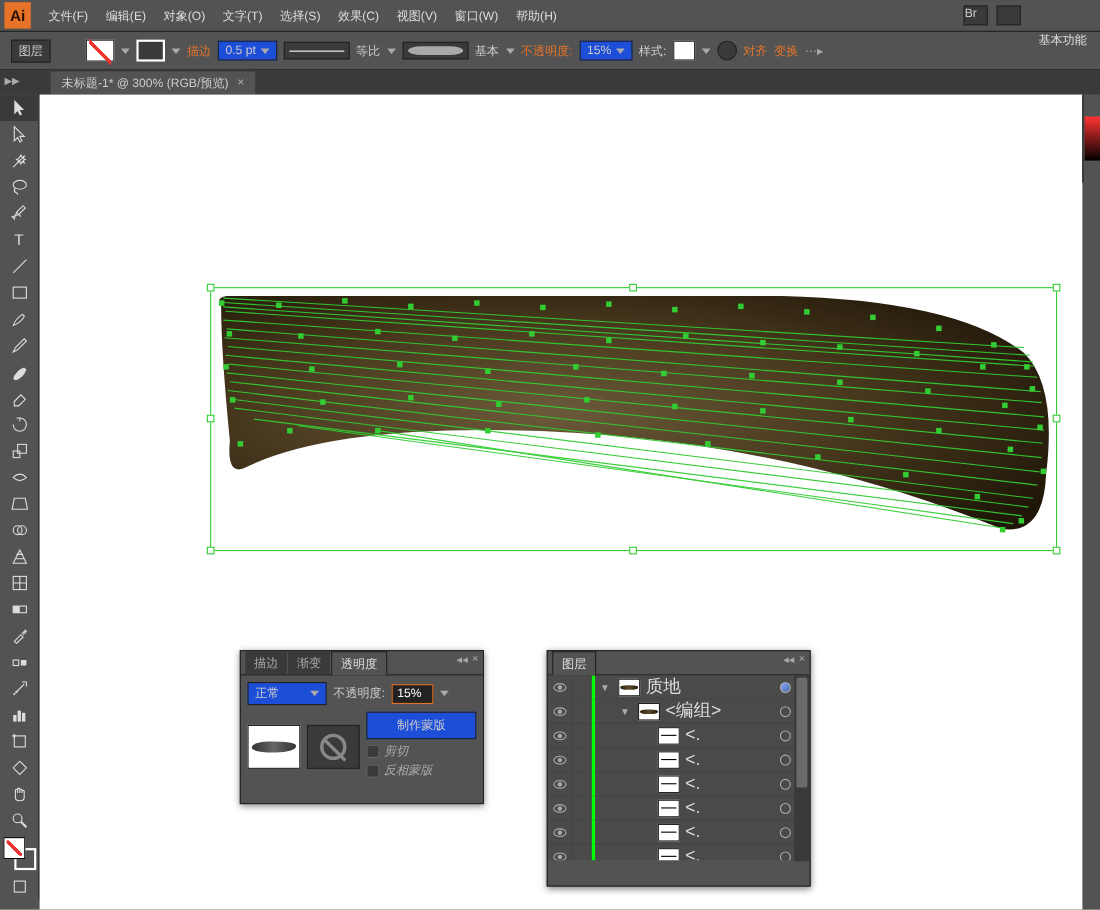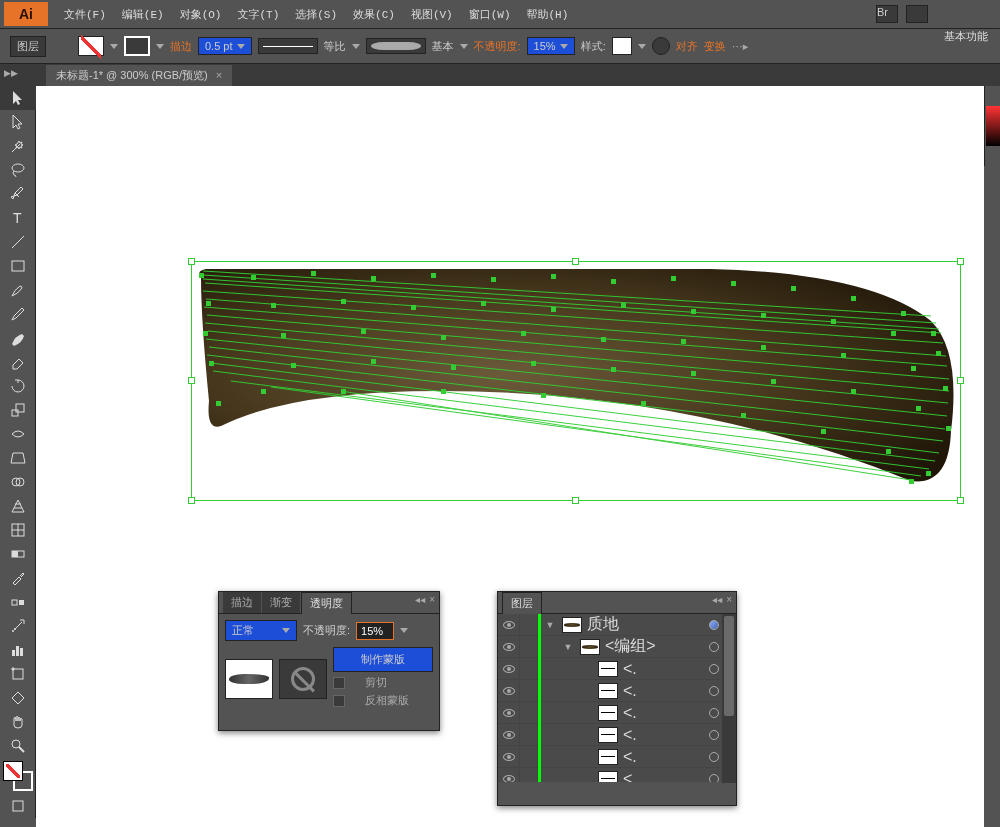--- a/index.html
+++ b/index.html
@@ -1,21 +1,21 @@
 <!DOCTYPE html>
 <html><head>
 <meta charset="utf-8">
 <style>
 * { margin: 0; padding: 0; box-sizing: border-box; font-family: "Microsoft YaHei", sans-serif; }
 body { width: 1000px; height: 827px; background: #535353; color: #ccc; font-size: 11px; overflow: hidden; position: relative; }
 
 
 .top-bar { height: 28px; background: #535353; display: flex; align-items: center; padding: 0 4px; }
-.ai-logo { width: 44px; height: 24px; background: #E67327; display: flex; align-items: center; justify-content: center; color: #2a1000; font-weight: bold; font-size: 14px; margin-right: 8px; }
-.menu-item { padding: 4px 8px; color: #ddd; cursor: pointer; font-family: Liberation Mono, monospace; }
+.ai-logo { width: 24px; height: 24px; background: #E67327; display: flex; align-items: center; justify-content: center; color: #2a1000; font-weight: bold; font-size: 14px; margin-right: 8px; }
+.menu-item { padding: 4px 8px; color: #ddd; cursor: pointer; }
 .top-right { margin-left: auto; display: flex; align-items: center; gap: 8px; }
 .top-right-btn { width: 22px; height: 18px; background: #3a3a3a; border: 1px solid #222; }
 .workspace-label { color: #ddd; padding: 4px 8px; margin-top: 44px; }
 
 
 .options-bar { height: 36px; background: #535353; border-top: 1px solid #222; border-bottom: 1px solid #222; display: flex; align-items: center; padding: 0 10px; gap: 6px; }
 .options-label { color: #ccc; padding: 2px 6px; background: #3a3a3a; border: 1px solid #222; }
 .fill-btn { width: 26px; height: 20px; background: #fff; border: 1px solid #222; position: relative; }
 .fill-btn::after { content: ""; position: absolute; top: -2px; left: 2px; right: 2px; height: 24px; background: linear-gradient(45deg, transparent 45%, #e33 45%, #e33 55%, transparent 55%); }
 .stroke-btn { width: 26px; height: 20px; background: #3a3a3a; border: 2px solid #fff; }
@@ -69,21 +69,21 @@
 .panel-tab { padding: 3px 8px; color: #aaa; background: #3a3a3a; margin-right: 1px; font-size: 11px; cursor: pointer; }
 .panel-tab.active { background: #535353; color: #ddd; border: 1px solid #222; border-bottom: none; position: relative; top: 1px; }
 .panel-top-ctrl { position: absolute; right: 4px; top: 2px; display: flex; gap: 4px; color: #aaa; font-size: 10px; }
 .panel-body { padding: 6px; }
 .panel-row { display: flex; align-items: center; gap: 6px; margin-bottom: 6px; }
 .mask-thumb { width: 48px; height: 40px; background: #fff; border: 1px solid #222; display: flex; align-items: center; justify-content: center; }
 .mask-thumb-img { width: 40px; height: 10px; background: linear-gradient(90deg, #333, #666, #333); border-radius: 40% 60% 50% 40% / 60% 40% 60% 50%; }
 .mask-disabled { width: 48px; height: 40px; background: #3a3a3a; border: 1px solid #222; display: flex; align-items: center; justify-content: center; }
 .no-icon { width: 24px; height: 24px; border: 3px solid #888; border-radius: 50%; position: relative; }
 .no-icon::after { content: ""; position: absolute; width: 28px; height: 3px; background: #888; top: 10px; left: -4px; transform: rotate(45deg); }
-.checkbox-row { display: flex; align-items: center; gap: 20px; color: #aaa; margin: 3px 0; }
+.checkbox-row { display: flex; align-items: center; gap: 4px; color: #aaa; margin: 3px 0; font-style: italic; }
 .checkbox { width: 12px; height: 12px; border: 1px solid #666; background: #3a3a3a; }
 .opacity-field { background: #222; border: 1px solid #E67327; padding: 2px 4px; color: #fff; width: 38px; }
 
 
 .layer-row { height: 22px; display: flex; align-items: center; border-bottom: 1px solid #444; background: #4a4a4a; }
 .vis-cell { width: 22px; height: 22px; border-right: 1px solid #444; display: flex; align-items: center; justify-content: center; }
 .eye-icon { width: 12px; height: 8px; border: 1px solid #aaa; border-radius: 50%; position: relative; }
 .eye-icon::after { content: ""; position: absolute; width: 4px; height: 4px; background: #aaa; border-radius: 50%; top: 1px; left: 3px; }
 .lock-cell { width: 18px; height: 22px; border-right: 1px solid #444; }
 .color-strip { width: 3px; height: 22px; background: #0f0; }

